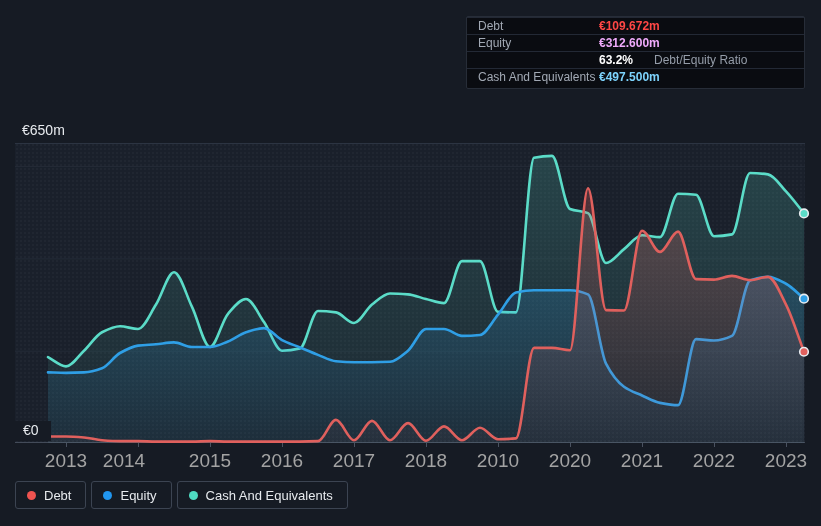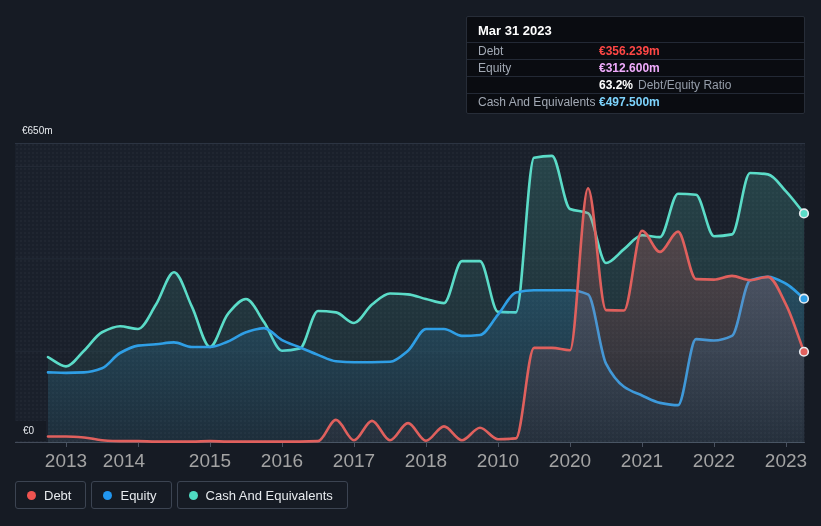--- a/index.html
+++ b/index.html
@@ -5,52 +5,51 @@
   html,body{margin:0;padding:0;background:#161b24;}
   .stage{position:relative;width:821px;height:526px;background:#161b24;overflow:hidden;
          font-family:"Liberation Sans",sans-serif;}
   
   .plot{position:absolute;left:15px;top:143px;width:790px;height:300px;
         background-color:#1a202b;
         background-image:radial-gradient(rgba(255,255,255,0.028) 1px, transparent 1.3px);
         background-size:4px 4px;}
   .plot svg{position:absolute;left:0;top:0;overflow:visible;}
   
-  .ylab{position:absolute;color:#e8ebef;font-size:10px;line-height:15px;}
+  .ylab{position:absolute;color:#e8ebef;font-size:14px;line-height:15px;}
   .ylab.top{left:22px;top:123px;}
   .ylab.zero{left:15px;top:421px;background:#161b24;padding:2px 12px 3px 8px;}
   
   .xlab{position:absolute;top:450px;transform:translateX(-50%);color:#a3a3a3;font-size:19px;}
   .xtick{position:absolute;top:443px;width:1px;height:4px;background:#4a5260;}
   
   .tooltip{position:absolute;left:466px;top:16px;width:339px;box-sizing:border-box;
            background:#0a0c11;border:1px solid #272d38;border-radius:2px;padding-bottom:3px;z-index:5;}
   .tt-title{padding:6px 11px 4px;font-size:13px;font-weight:bold;color:#ffffff;}
   .tt-row{display:flex;align-items:center;height:16px;padding:0 11px;border-top:1px solid #232935;font-size:12px;}
   .tt-label{width:121px;flex:0 0 121px;color:#a2a9b4;}
   .tt-val{font-weight:bold;}
   .tt-ratio-pct{font-weight:bold;color:#ffffff;}
-  .tt-ratio-label{color:#959da9;margin-left:5px;}
+  .tt-ratio-label{color:#959da9;margin-left:21px;}
   
   .legend{position:absolute;left:15px;top:481px;display:flex;gap:5px;}
   .leg-item{display:inline-flex;align-items:center;height:28px;box-sizing:border-box;
             border:1px solid #3c4452;border-radius:3px;padding:0 14px 0 11px;gap:8px;cursor:pointer;}
   .leg-dot{width:9px;height:9px;border-radius:50%;flex:0 0 9px;}
   .leg-label{color:#e7eaee;font-size:13px;white-space:nowrap;}
 </style>
 </head>
 <body>
 
 <div class="stage">
 
   <div class="tooltip">
-    <div class="tt-title">Mar 31 2023</div>
     <div class="tt-row">
       <span class="tt-label">Debt</span>
-      <span class="tt-val" style="color: rgb(255, 71, 69);">€356.239m</span>
+      <span class="tt-val" style="color: rgb(255, 71, 69);">€109.672m</span>
     </div>
     <div class="tt-row">
       <span class="tt-label">Equity</span>
       <span class="tt-val" style="color: #f0abfc;">€312.600m</span>
     </div>
     <div class="tt-row">
       <span class="tt-label"></span>
       <span class="tt-ratio-pct">63.2%</span>
       <span class="tt-ratio-label">Debt/Equity Ratio</span>
     </div>

